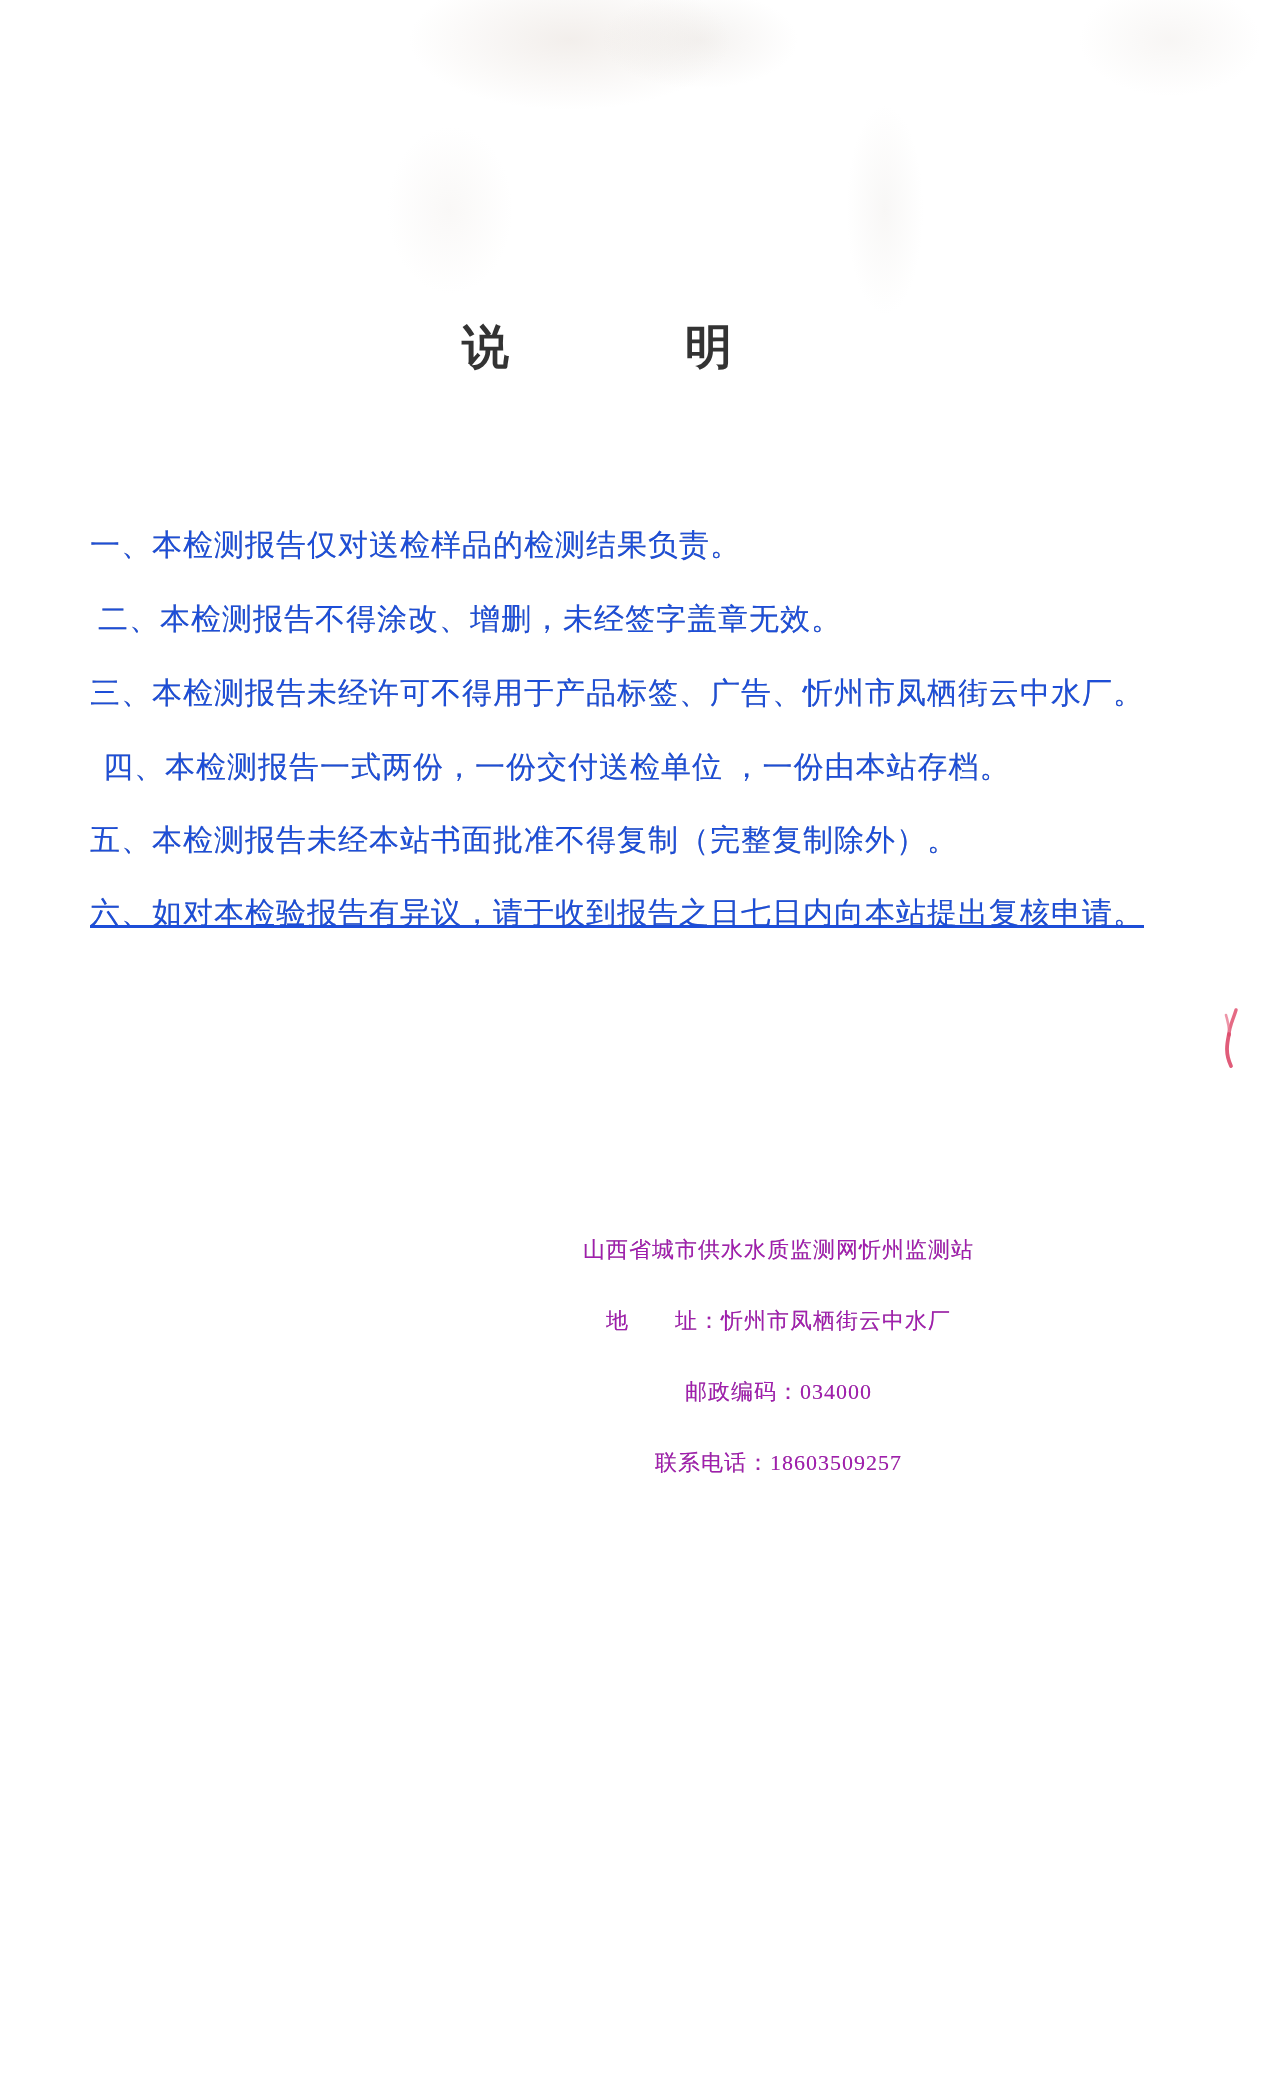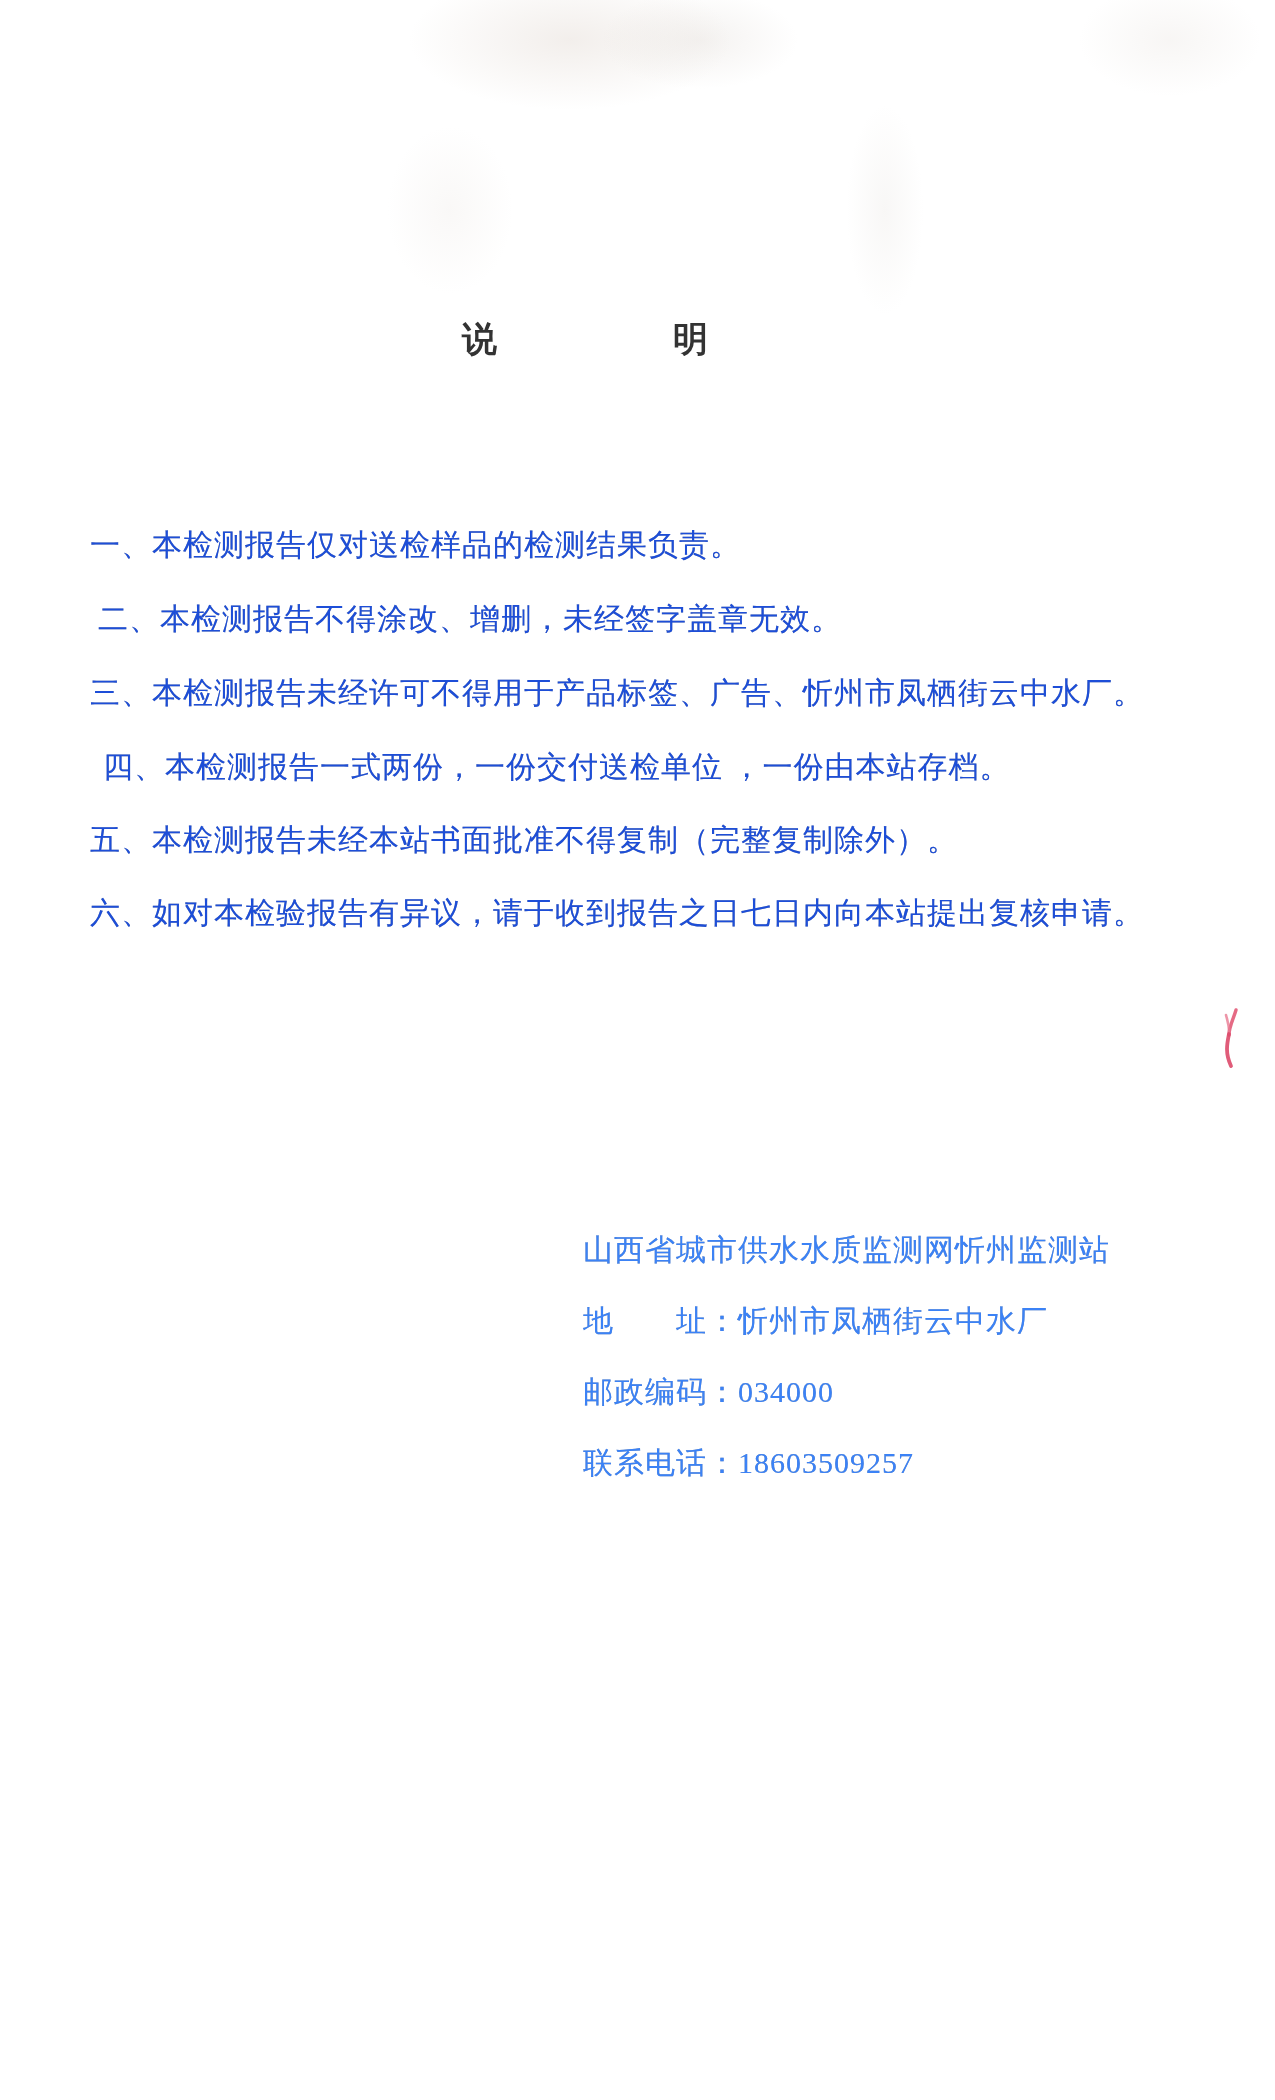--- a/index.html
+++ b/index.html
@@ -42,21 +42,21 @@
   .smudge-5 {
     left: 360px; top: 90px; width: 180px; height: 240px;
     background: radial-gradient(closest-side, rgba(216,206,198,0.14), rgba(216,206,198,0) 70%);
   }
 
   .doc-title {
     position: absolute;
     left: 462px;
     top: 316px;
     margin: 0;
-    font-size: 35px;
+    font-size: 47px;
     font-weight: bold;
     color: #333333;
     letter-spacing: 0;
     white-space: nowrap;
   }
   .doc-title .title-char-2 {
     margin-left: 176px;
   }
 
   .note-row {
@@ -68,30 +68,31 @@
     color: #1d4ed8;
     white-space: nowrap;
     letter-spacing: 1px;
     text-shadow: 0 0 0.6px rgba(60,60,60,0.45);
   }
   .note-1 { top: 527px; }
   .note-2 { top: 601px; margin-left: 8px; }
   .note-3 { top: 675px; }
   .note-4 { top: 749px; margin-left: 13px; }
   .note-5 { top: 822px; }
-  .note-6 { top: 895px; }
+  .note-6 { top: 895px; text-decoration: underline; }
 
   .footer-block {
     position: absolute;
     left: 583px;
     top: 1232px;
-    font-size: 30px;
-    color: #3b82f6;
+    font-size: 22px;
+    color: #a21caf;
     letter-spacing: 1px;
     text-shadow: 0 0 0.6px rgba(60,60,60,0.45);
+    text-align: center;
   }
   .footer-line {
     height: 36px;
     line-height: 36px;
     margin-bottom: 35px;
     white-space: nowrap;
   }
 
   .ink-mark {
     position: absolute;

